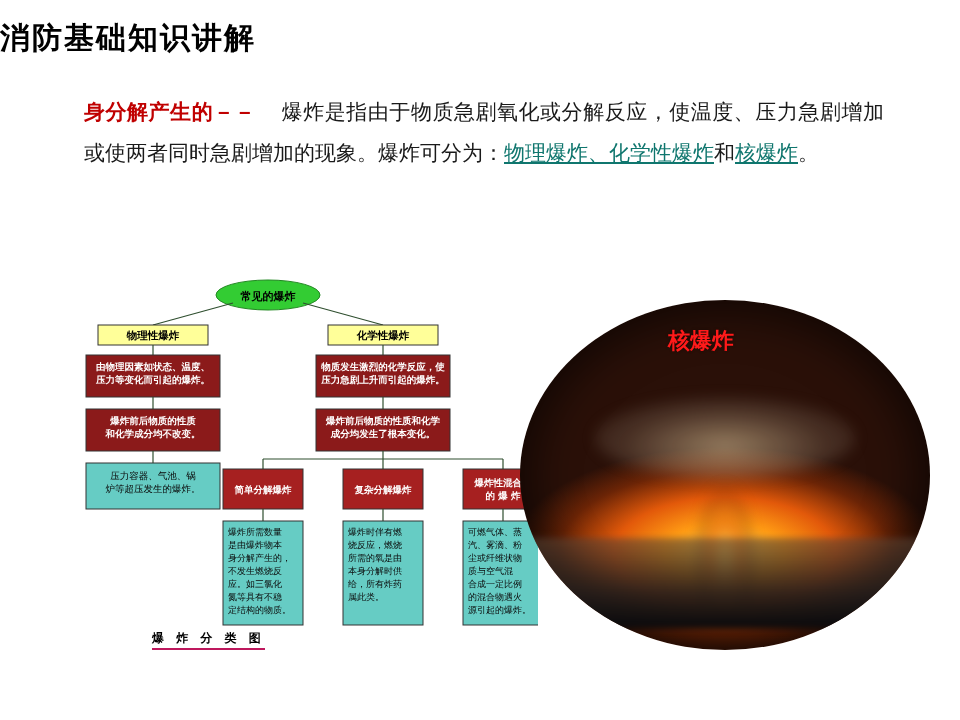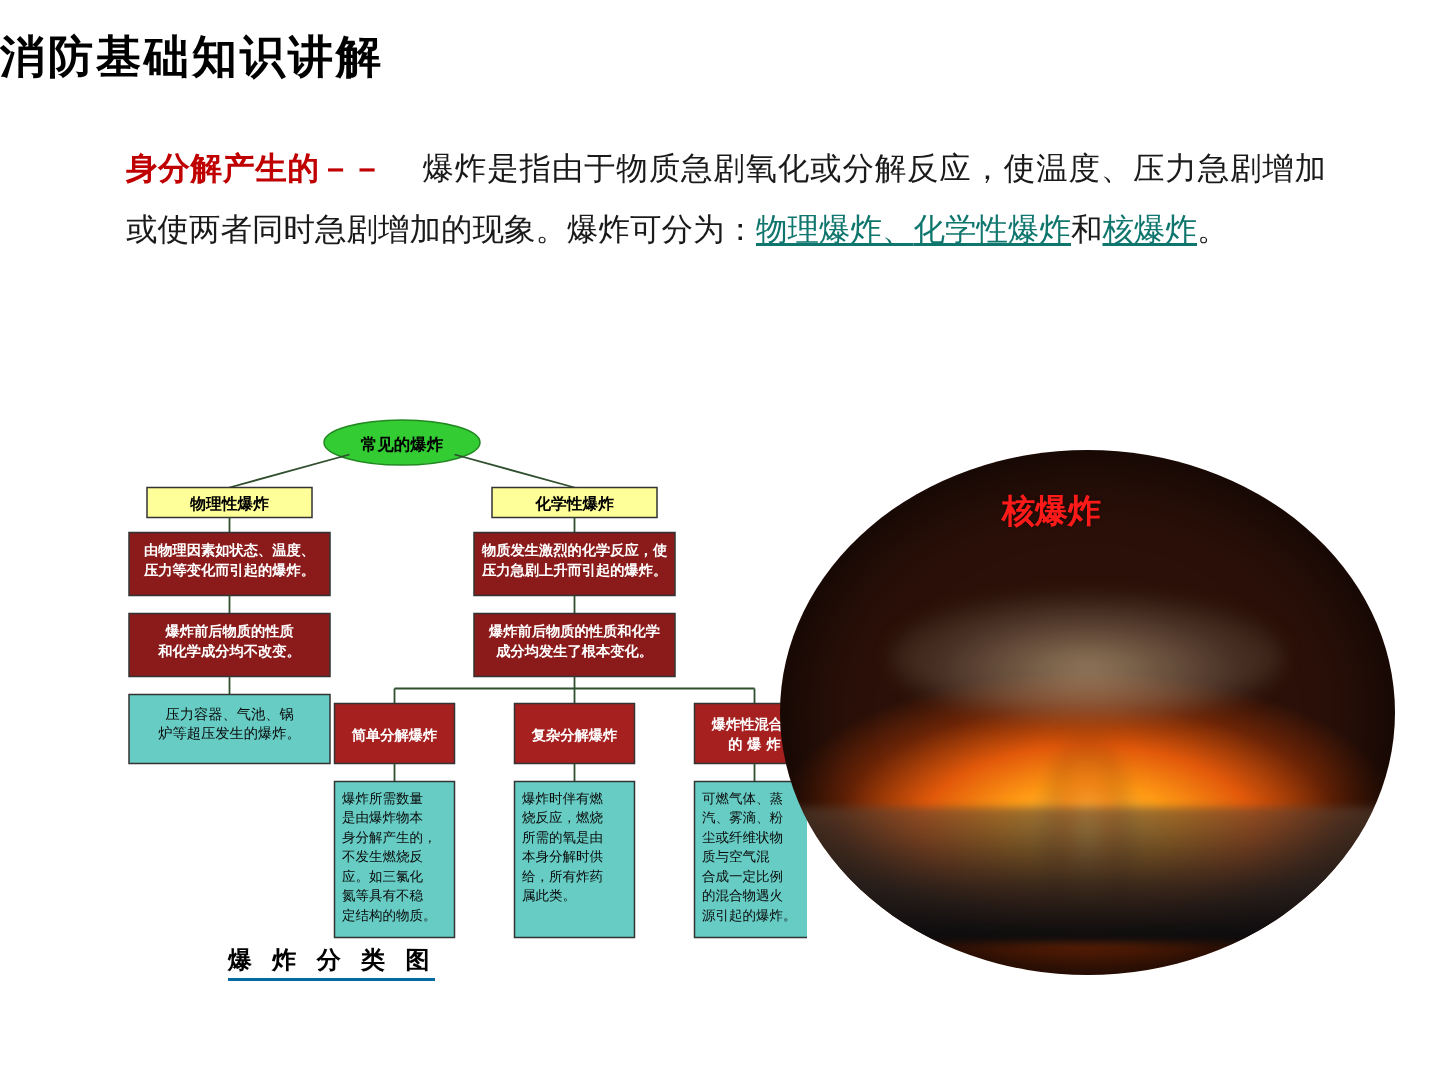--- a/index.html
+++ b/index.html
@@ -62,25 +62,25 @@
     width: 470px;
     height: 390px;
   }
   .diagram svg {
     display: block;
   }
   .diagram-caption {
     position: absolute;
     left: 152px;
     top: 630px;
-    font-size: 16px;
+    font-size: 12px;
     font-weight: bold;
     color: #000000;
     letter-spacing: 4px;
-    border-bottom: 2px solid #0369a1;
+    border-bottom: 2px solid #be185d;
     padding-bottom: 1px;
   }
 
   
   .photo-wrap {
     position: absolute;
     left: 520px;
     top: 300px;
     width: 410px;
     height: 350px;

